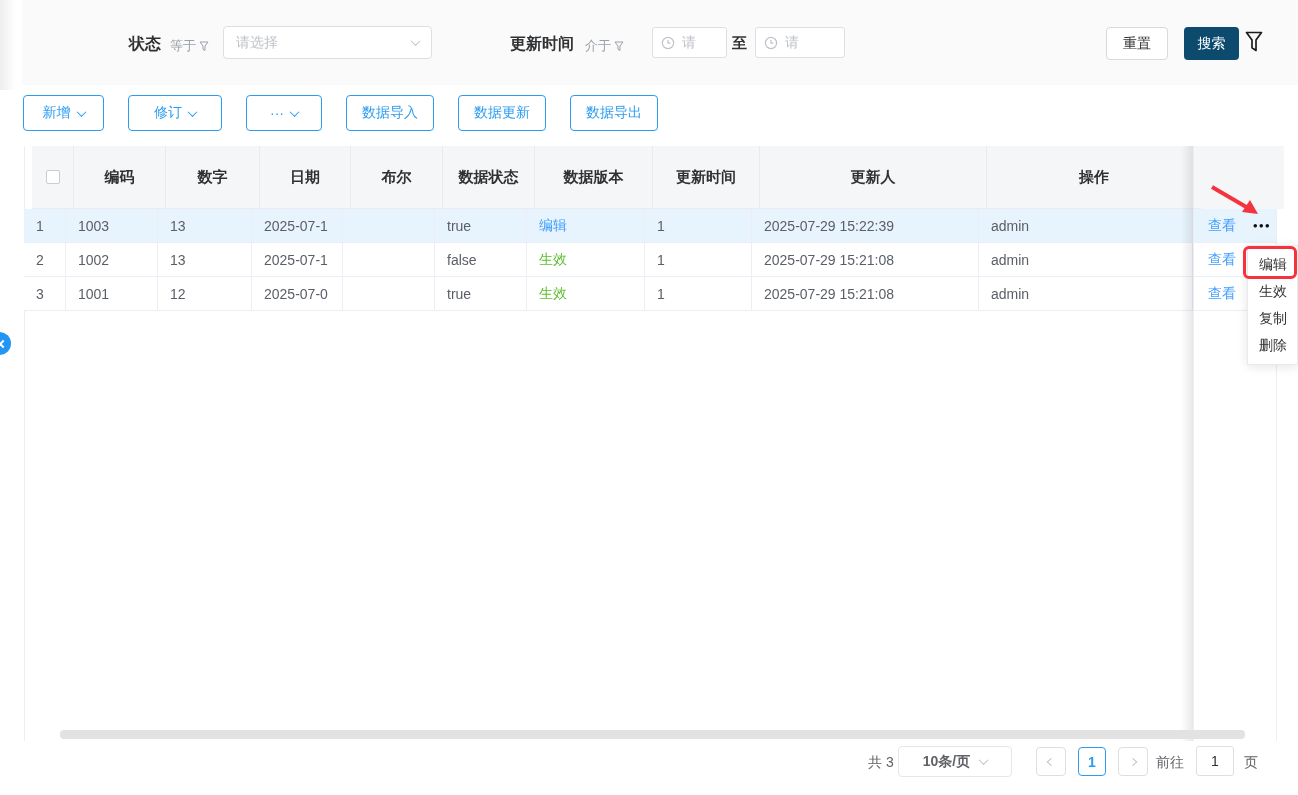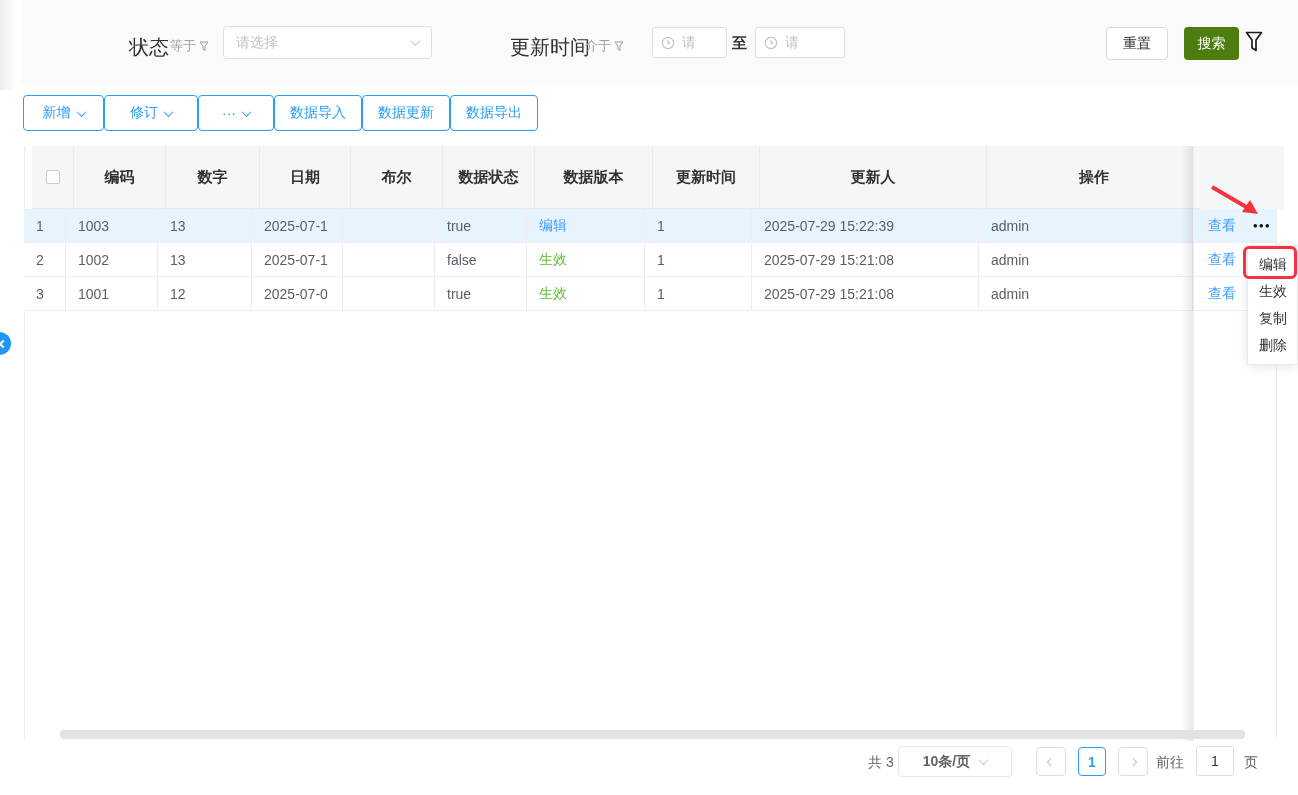--- a/index.html
+++ b/index.html
@@ -9,39 +9,39 @@
   
   .left-shadow { position:absolute; left:0; top:0; width:16px; height:90px;
     background:linear-gradient(to right, rgba(0,0,0,0.07), rgba(0,0,0,0)); }
   .collapse-toggle { position:absolute; left:-12px; top:332px; width:23px; height:23px;
     border-radius:50%; background:#2196f3; display:flex; align-items:center; justify-content:center; z-index:40; }
   .collapse-toggle .chev-left { width:6px; height:6px; border-left:2px solid #fff; border-bottom:2px solid #fff;
     transform:rotate(45deg); margin-left:6px; }
 
   
   .filter-panel { position:absolute; left:22px; top:0; width:1276px; height:85px; background:#fafafa; }
-  .f-label { position:absolute; font-size:20px; font-weight:normal; color:#303133; top:34px; }
+  .f-label { position:absolute; font-size:16px; font-weight:bold; color:#303133; top:34px; }
   .f-op { position:absolute; top:37px; font-size:13px; color:#9aa0a8; display:flex; align-items:center; gap:3px; }
   .f-select { position:absolute; left:223px; top:26px; width:209px; height:33px; background:#fff;
     border:1px solid #dcdfe6; border-radius:4px; display:flex; align-items:center; padding:4px 12px;
     font-size:14px; color:#bfc3c9; cursor:pointer; }
   .f-select .spacer { flex:1; }
   .time-input { position:absolute; top:27px; height:31px; background:#fff; border:1px solid #dcdfe6;
     border-radius:3px; display:flex; align-items:center; gap:7px; padding:0 8px; font-size:14px; color:#bfc3c9; }
   .zhi { position:absolute; left:732px; top:34px; font-size:15px; font-weight:bold; color:#303133; }
   .btn-reset { position:absolute; left:1106px; top:27px; width:62px; height:33px; background:#fff;
     border:1px solid #d9d9d9; border-radius:4px; font-size:14px; color:#303133; display:flex;
     align-items:center; justify-content:center; cursor:pointer; }
-  .btn-search { position:absolute; left:1184px; top:27px; width:55px; height:33px; background:#4d7c0f;
+  .btn-search { position:absolute; left:1184px; top:27px; width:55px; height:33px; background:#0c4a6e;
     border:none; border-radius:4px; font-size:14px; color:#fff; display:flex; align-items:center;
     justify-content:center; cursor:pointer; }
   .funnel-big { position:absolute; left:1245px; top:31px; cursor:pointer; }
 
   
-  .toolbar { position:absolute; left:23px; top:95px; display:flex; gap:0; }
+  .toolbar { position:absolute; left:23px; top:95px; display:flex; gap:24px; }
   .tb-btn { height:36px; background:#fff; border:1px solid #2b9cf2; border-radius:4px; color:#2b9cf2;
     font-size:14px; display:flex; align-items:center; justify-content:center; gap:7px; padding:0 15px; cursor:pointer; }
   .chev-down { display:inline-block; width:7px; height:7px; border-right:1.5px solid currentColor;
     border-bottom:1.5px solid currentColor; transform:rotate(45deg) translate(-1px,-1px); }
 
   
   .tbl-side { position:absolute; top:146px; width:1px; height:595px; background:#ebeef5; }
   .thead { position:absolute; left:32px; top:146px; width:1252px; height:63px; background:#f5f6f8;
     display:grid; grid-template-columns:42px 92px 94px 91px 92px 92px 118px 107px 227px 214px 83px; }
   .th { display:flex; align-items:center; justify-content:center; font-size:15px; font-weight:bold;

